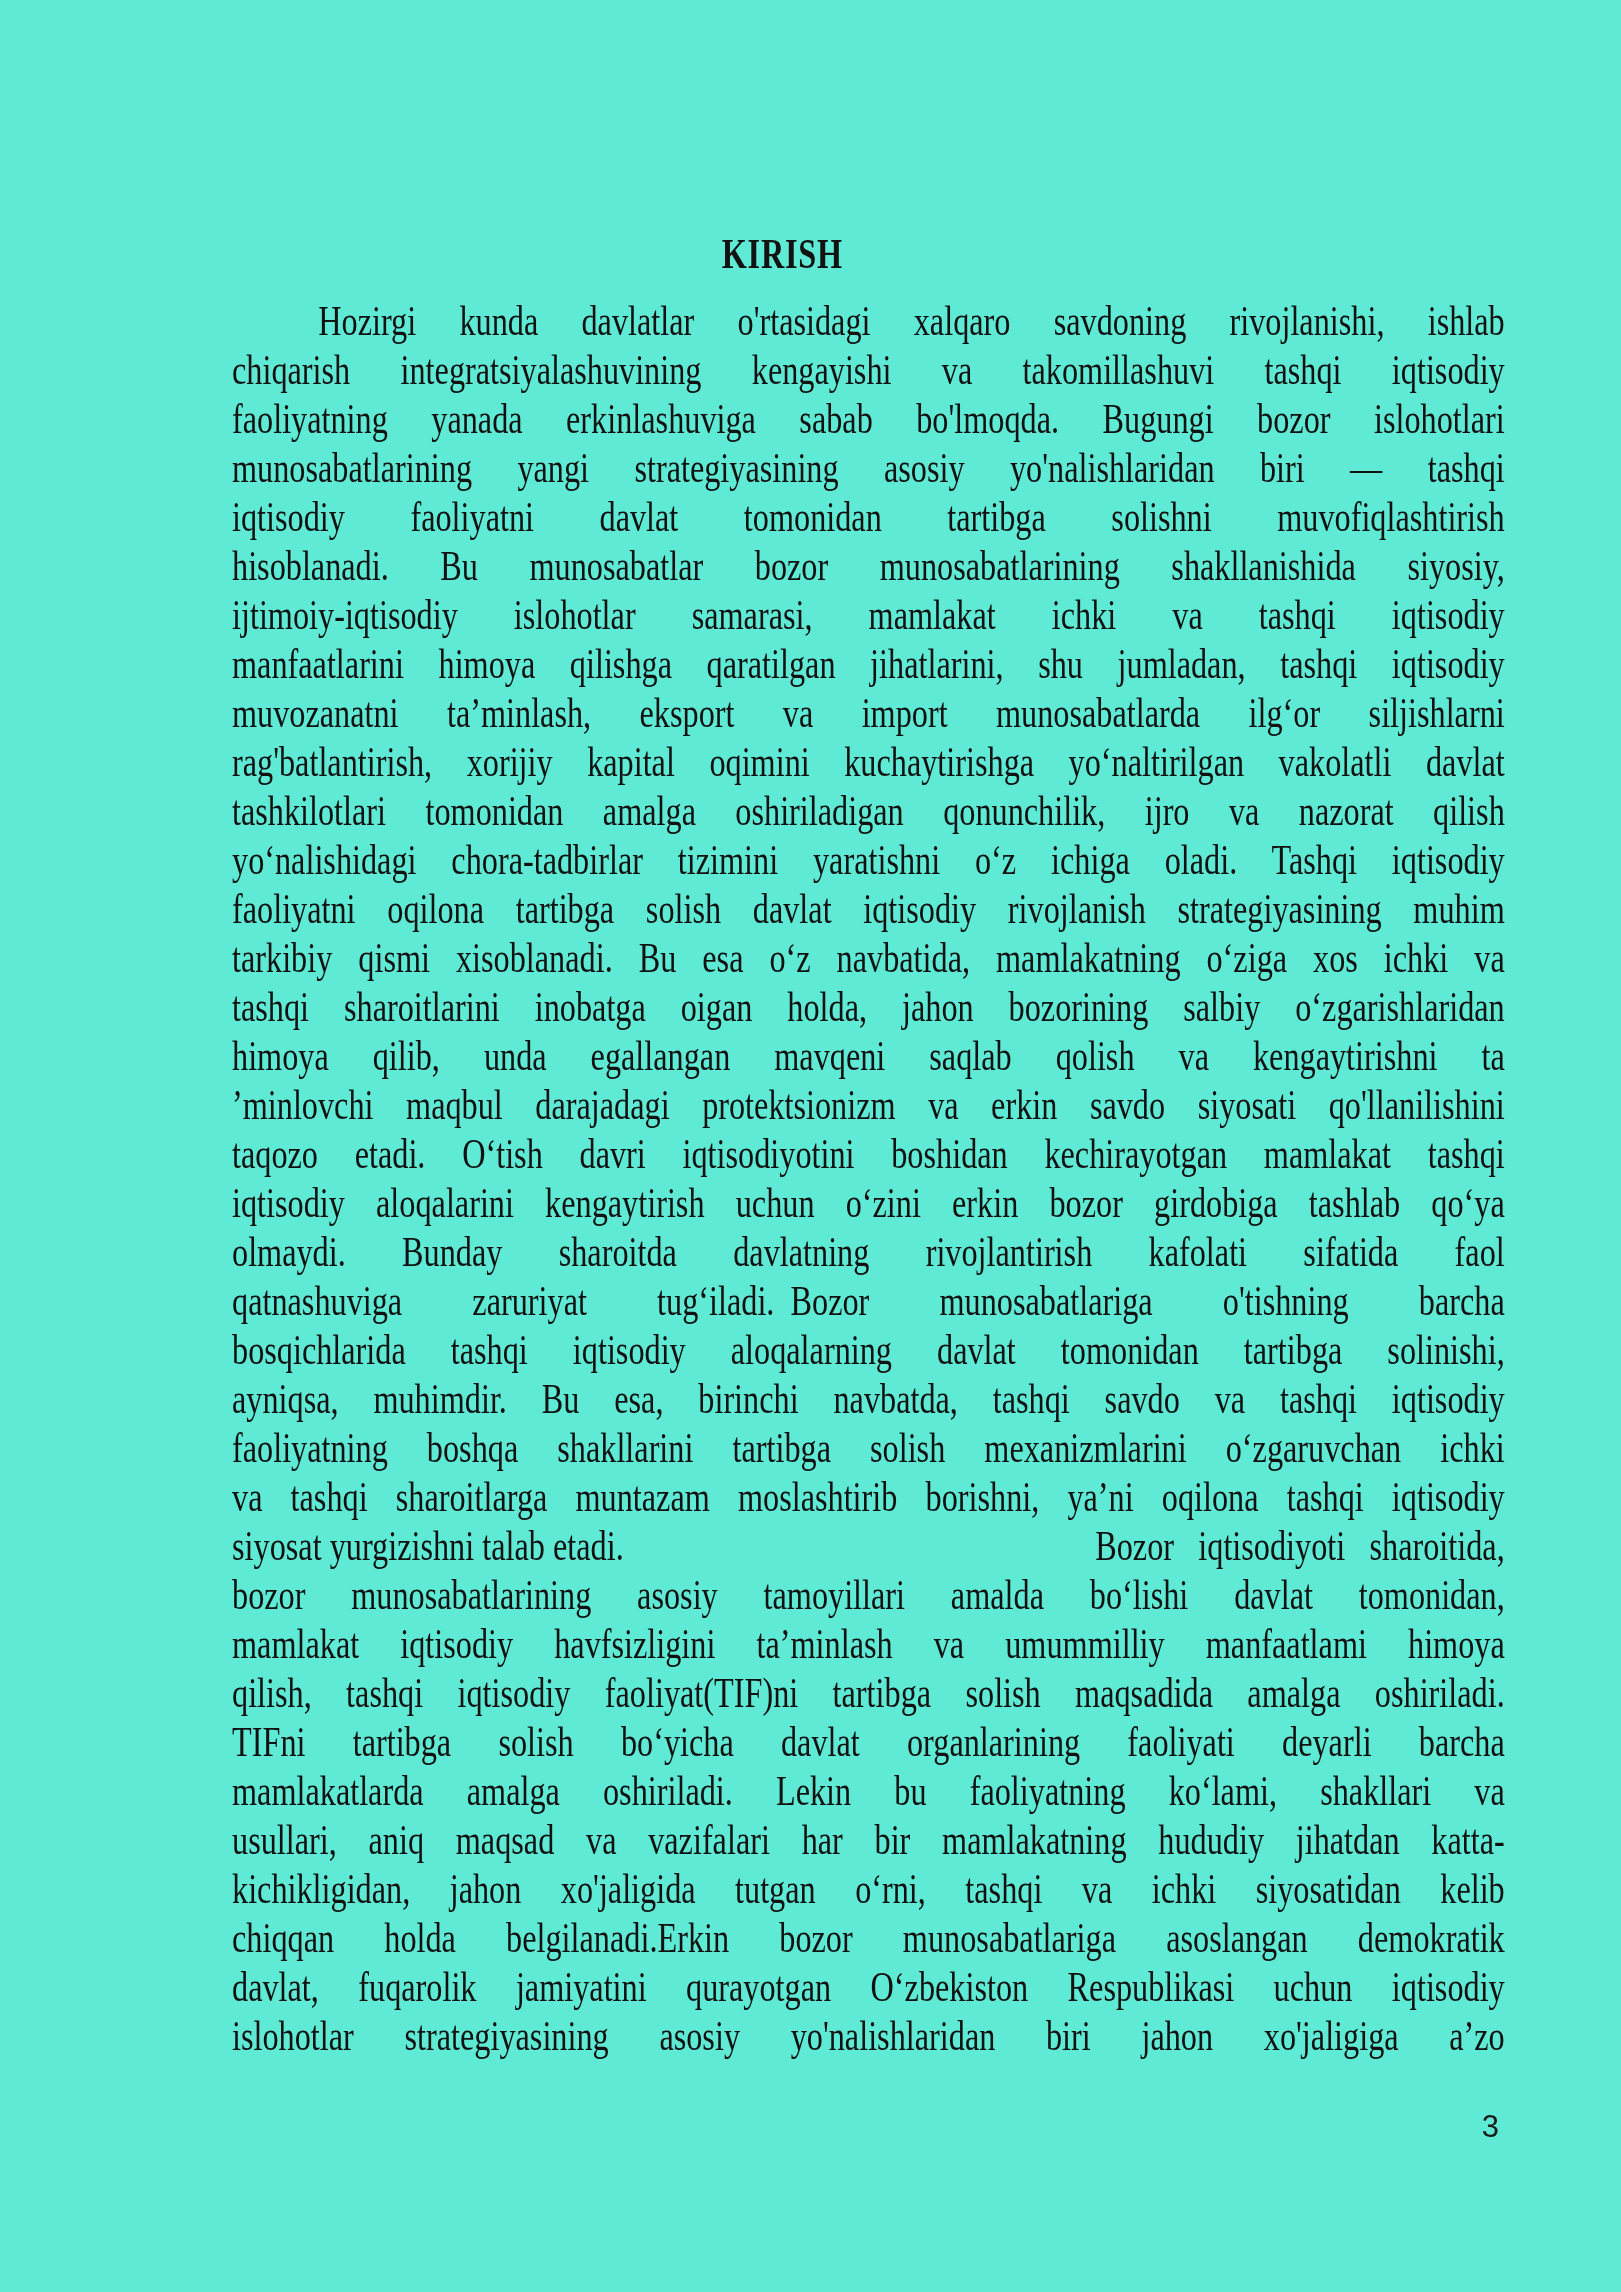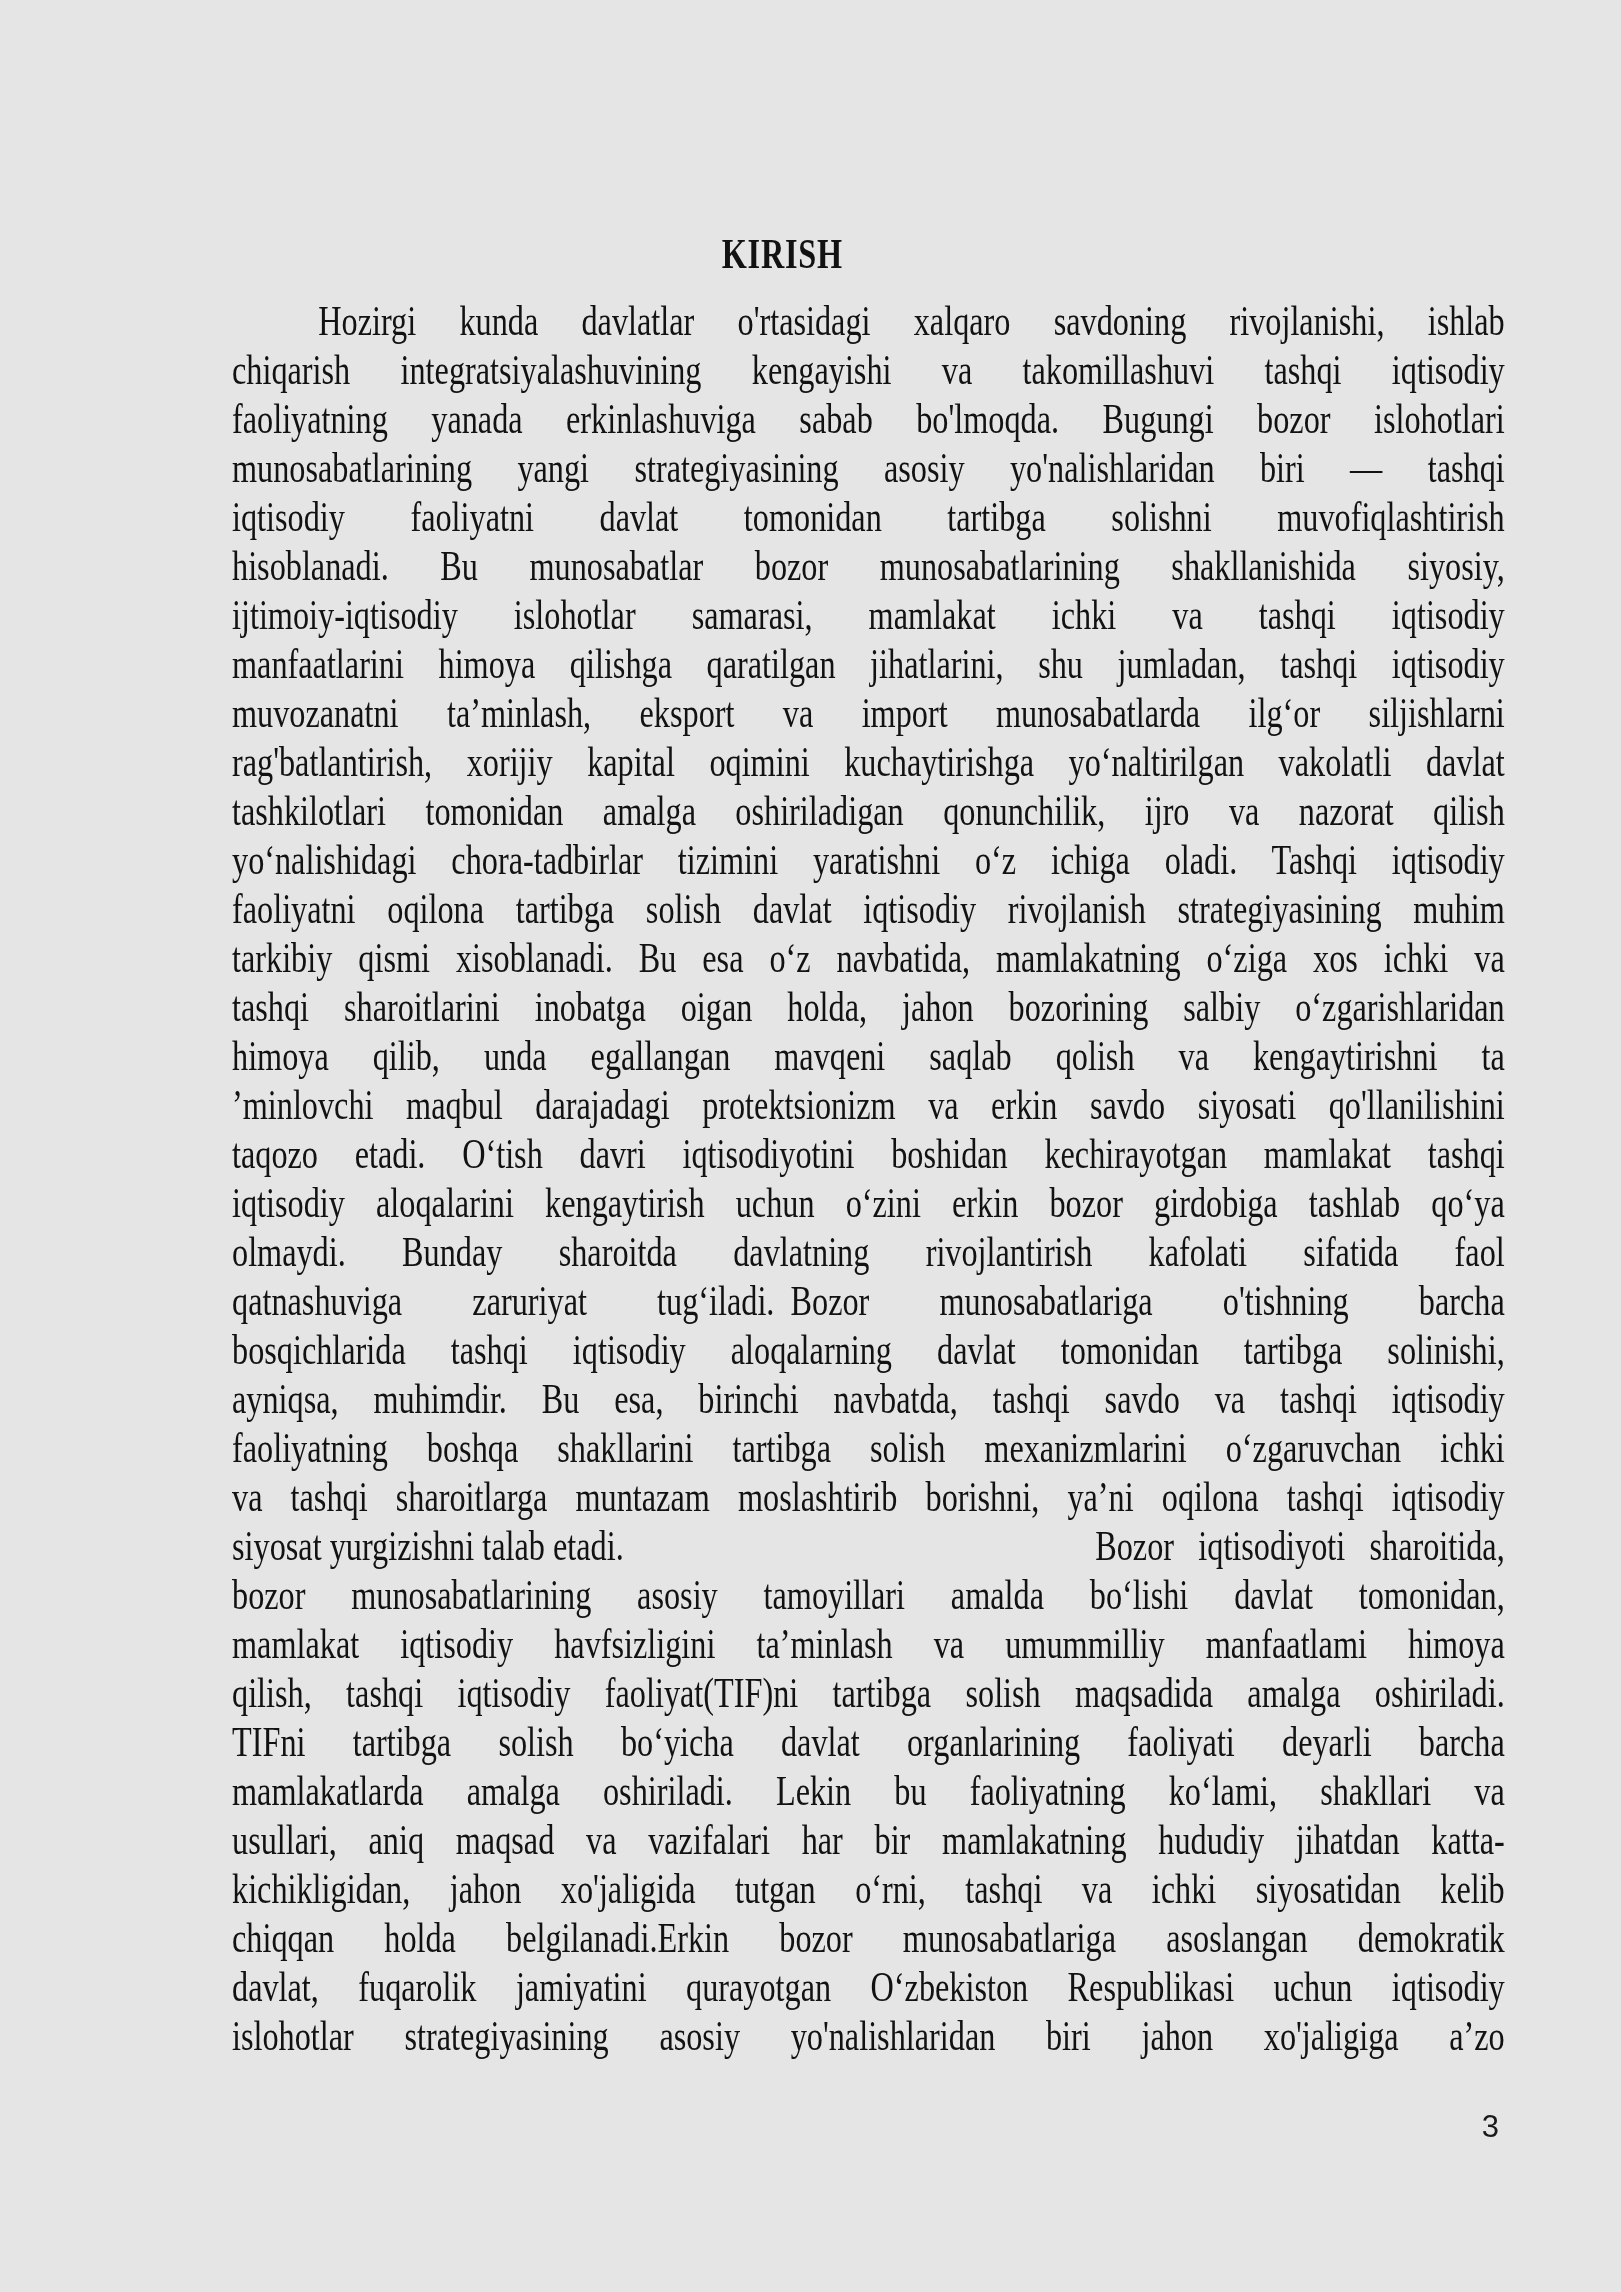--- a/index.html
+++ b/index.html
@@ -4,21 +4,21 @@
 <style>
   html, body { margin: 0; padding: 0; }
   body {
     width: 1621px; height: 2293px;
     background: #ffffff;
     overflow: hidden;
   }
   .page {
     position: relative;
     width: 1621px; height: 2293px;
-    background: #e5e5e5;
+    background: #5eead4;
     color: #121212;
     font-family: "Liberation Serif", serif;
     overflow: hidden;
   }
   
   .condensed { transform: scaleX(0.75); transform-origin: 0 0; }
   .doc-title {
     position: absolute; left: 0; top: 229px;
     width: 2086px;
     text-align: center;

